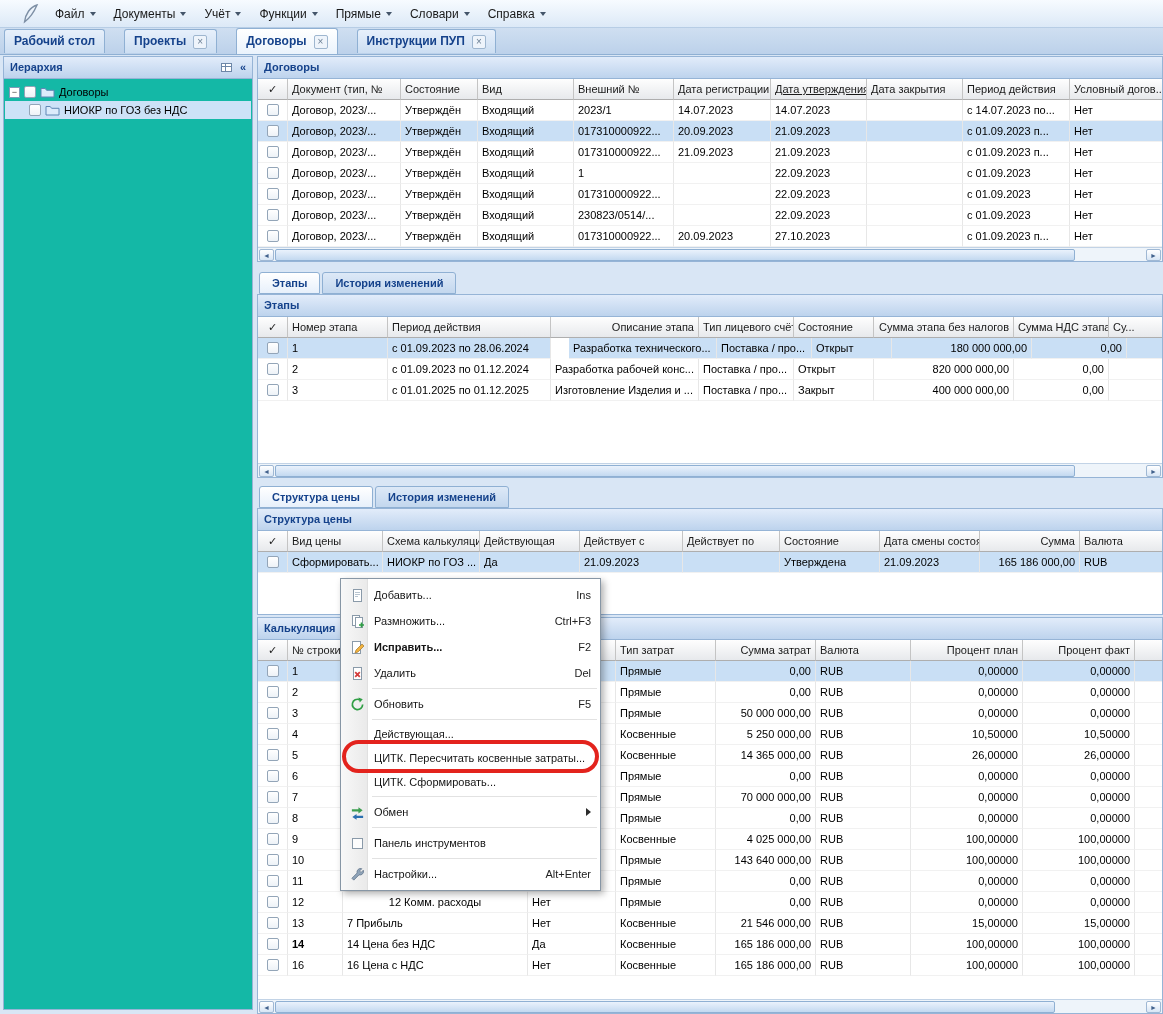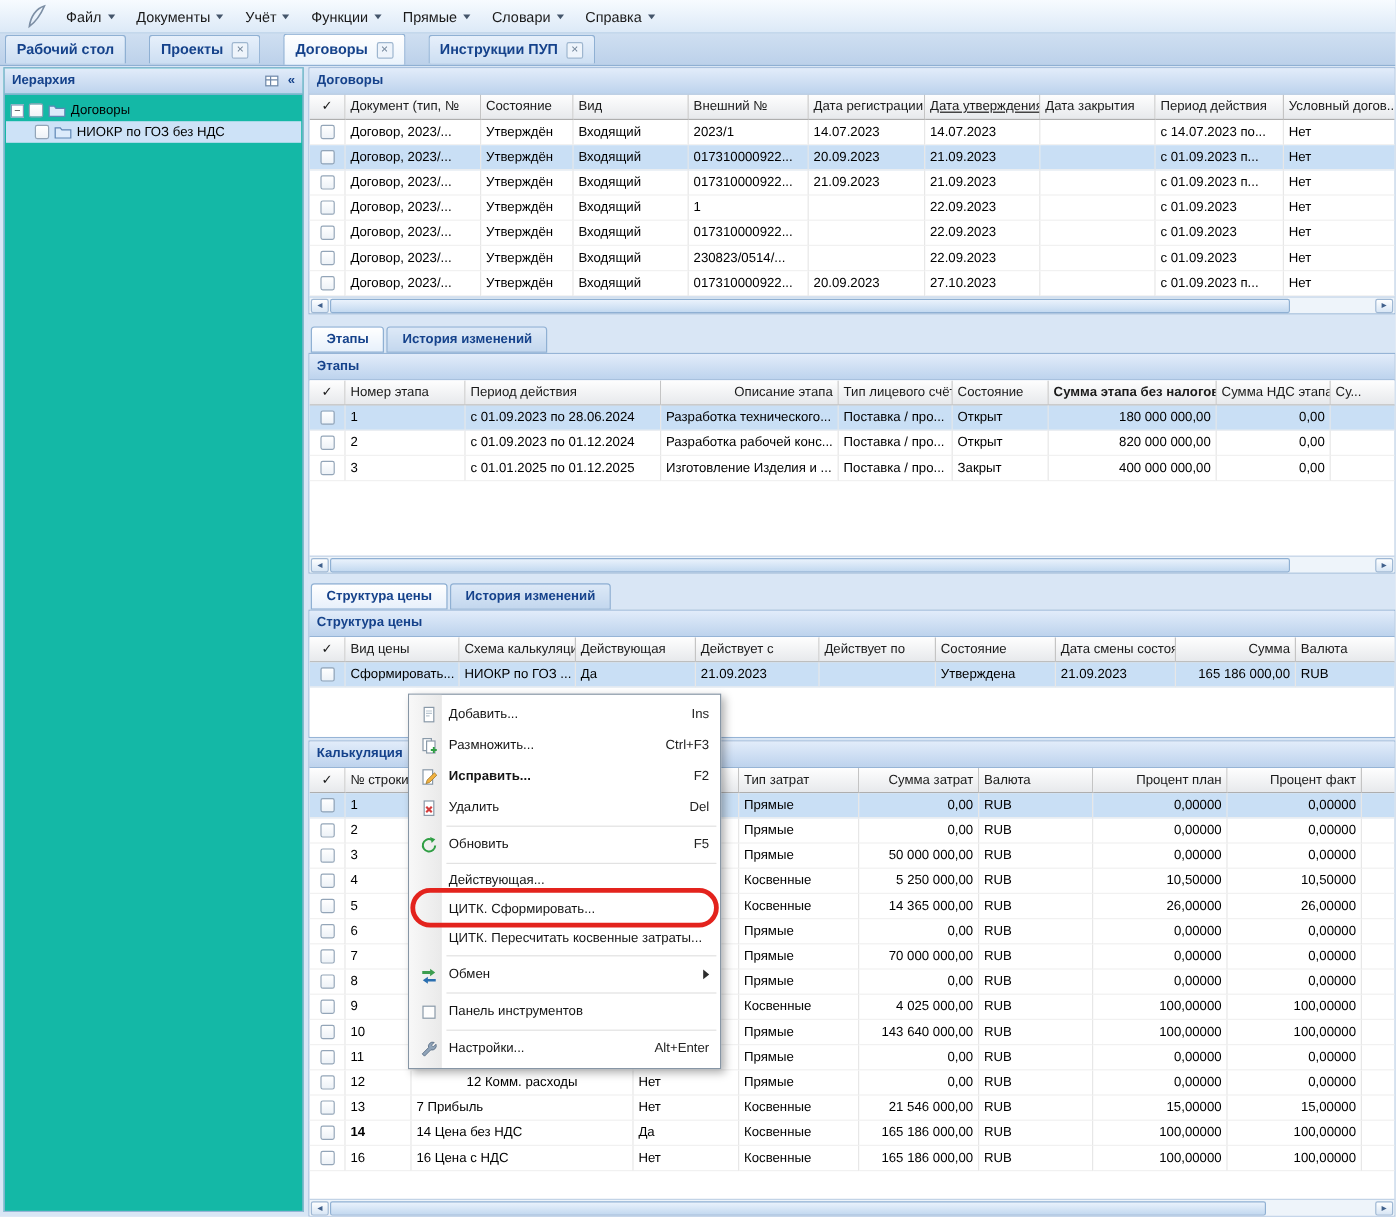--- a/index.html
+++ b/index.html
@@ -310,31 +310,31 @@
       <span class="ttl">Этапы</span>
     </div>
     <div class="grid" style="height:146px">
         <div class="trow thead">
           <div class="tcell hcell" style="width: 30px; text-align: center;">✓</div>
           <div class="tcell hcell" style="width: 100px;">Номер этапа</div>
           <div class="tcell hcell" style="width: 163px;">Период действия</div>
           <div class="tcell hcell" style="width: 148px; text-align: right;">Описание этапа</div>
           <div class="tcell hcell" style="width: 95px;">Тип лицевого счёт</div>
           <div class="tcell hcell" style="width: 80px;">Состояние</div>
-          <div class="tcell hcell" style="width: 140px; text-align: right; font-weight: bold;">Сумма этапа без налогов</div>
+          <div class="tcell hcell" style="width: 140px; text-align: right;">Сумма этапа без налогов</div>
           <div class="tcell hcell" style="width: 95px; text-align: right;">Сумма НДС этапа</div>
           <div class="tcell hcell" style="width: 55px;">Су...</div>
         </div>
         <div class="trow sel">
           <div class="tcell cbcell" style="width: 30px; text-align: center;">
             <div class="cb"></div>
           </div>
           <div class="tcell" style="width: 100px;">1</div>
           <div class="tcell" style="width: 163px;">с 01.09.2023 по 28.06.2024</div>
-          <div class="tcell" style="width: 148px;">Разработка технического...</div>
+          <div class="tcell" style="width: 148px; margin-left: 18px;">Разработка технического...</div>
           <div class="tcell" style="width: 95px;">Поставка / про...</div>
           <div class="tcell" style="width: 80px;">Открыт</div>
           <div class="tcell" style="width: 140px; text-align: right;">180 000 000,00</div>
           <div class="tcell" style="width: 95px; text-align: right;">0,00</div>
           <div class="tcell" style="width: 55px;"></div>
         </div>
         <div class="trow">
           <div class="tcell cbcell" style="width: 30px; text-align: center;">
             <div class="cb"></div>
           </div>
@@ -704,25 +704,25 @@
       <span class="mis">F5</span>
     </div>
 
     <div class="msep"></div>
 
     <div class="mi txt">
       <span class="mil">Действующая...</span>
     </div>
 
     <div class="mi txt">
+      <span class="mil">ЦИТК. Пересчитать косвенные затраты...</span>
+    </div>
+
+    <div class="mi txt">
       <span class="mil">ЦИТК. Сформировать...</span>
-    </div>
-
-    <div class="mi txt">
-      <span class="mil">ЦИТК. Пересчитать косвенные затраты...</span>
     </div>
 
     <div class="msep"></div>
 
     <div class="mi">
       <span class="mic">
         <svg width="15" height="15" viewBox="0 0 16 16">
             <path d="M2 4.5h7v-2l4.5 3.2L9 9V7H2z" fill="#3d9e50"></path>
             <path d="M14 11.5H7v-2l-4.5 3.2L7 15.8v-2h7z" fill="#2a6fb0"></path>
           </svg>

